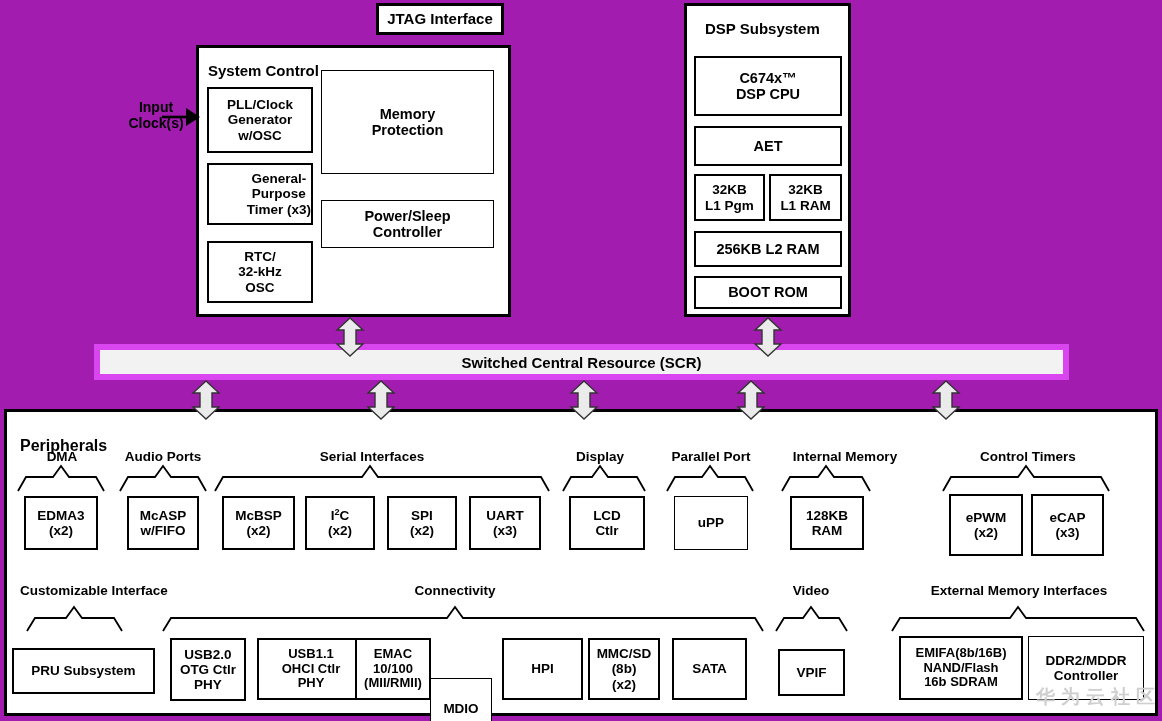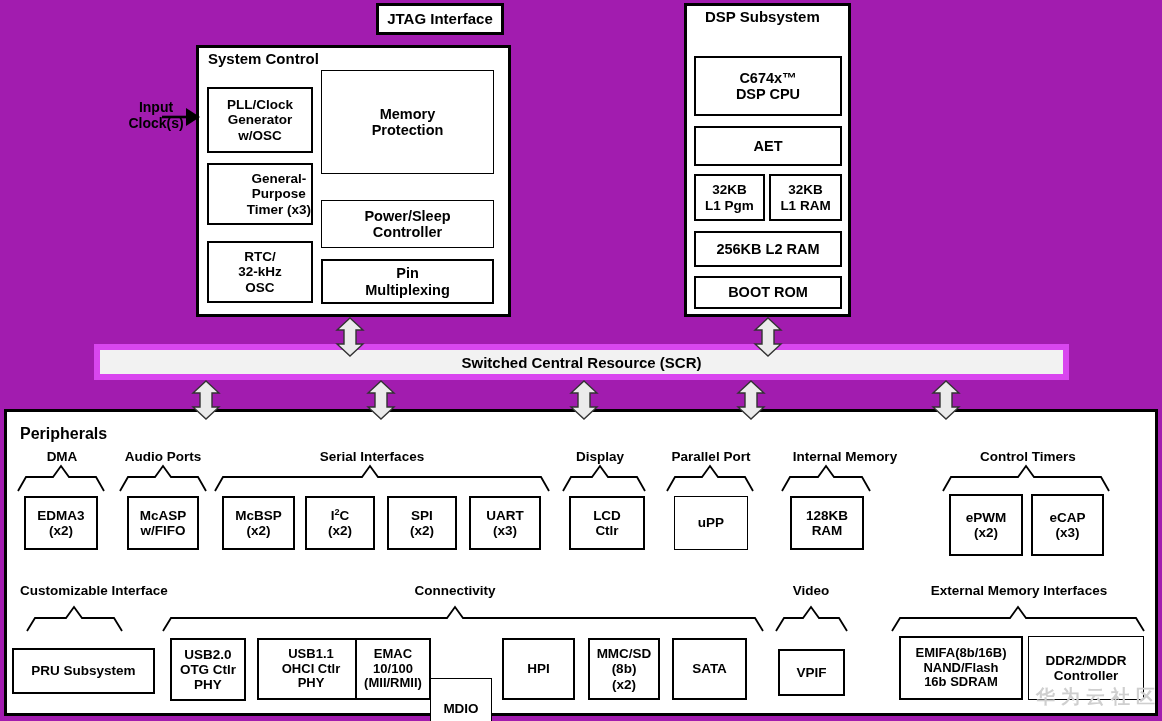--- a/index.html
+++ b/index.html
@@ -8,21 +8,21 @@
 
   
   .box{position:absolute;box-sizing:border-box;background:#fff;border:2px solid #000;
        display:flex;align-items:center;justify-content:center;text-align:center;
        font-weight:bold;color:#000;line-height:1.12;}
   .box.thin{border-width:1px;}
   .box.heavy{border-width:3px;}
 
   
   .frame{position:absolute;box-sizing:border-box;background:#fff;border:3px solid #000;}
-  .frame-title{position:absolute;font-weight:bold;color:#000;}
+  .frame-title{position:absolute;font-weight:bold;color:#000;margin-top:12px;}
 
   
   .scr{position:absolute;box-sizing:border-box;background:#f2f2f2;border:6px solid #d946ef;
        display:flex;align-items:center;justify-content:center;font-weight:bold;color:#000;}
 
   
   .grp-label{position:absolute;font-weight:bold;color:#000;text-align:center;white-space:nowrap;}
 
   
   svg.overlay{position:absolute;left:0;top:0;width:1162px;height:721px;pointer-events:none;}
@@ -70,26 +70,20 @@
   <div class="box thin" style="left:321px;top:70px;width:173px;height:104px;font-size:14.5px;">
     <span>
       <span>Memory</span><br>
       <span>Protection</span>
     </span>
   </div>
   <div class="box thin" style="left:321px;top:200px;width:173px;height:48px;font-size:14.5px;">
     <span>
       <span>Power/Sleep</span><br>
       <span>Controller</span>
-    </span>
-  </div>
-  <div class="box" style="left:321px;top:259px;width:173px;height:45px;font-size:14.5px;">
-    <span>
-      <span>Pin</span><br>
-      <span>Multiplexing</span>
     </span>
   </div>
 
   <div class="frame" style="left:684px;top:3px;width:167px;height:314px;"></div>
   <div class="frame-title" style="left:705px;top:8px;font-size:15px;">DSP Subsystem</div>
 
   <div class="box" style="left:694px;top:56px;width:148px;height:60px;font-size:14.5px;">
     <span>
       <span>C674x™</span><br>
       <span>DSP CPU</span>
@@ -226,21 +220,21 @@
   <div class="box" style="left:355px;top:638px;width:76px;height:62px;font-size:13px;">
     <span>
       <span>EMAC</span><br>
       <span>10/100</span><br>
       <span>(MII/RMII)</span>
     </span>
   </div>
   <div class="box thin" style="left:430px;top:638px;width:62px;height:62px;font-size:13.5px;margin-top:40px;">
     <span>MDIO</span>
   </div>
-  <div class="box" style="left:502px;top:638px;width:73px;height:62px;font-size:13.5px;">
+  <div class="box" style="left:502px;top:638px;width:81px;height:62px;font-size:13.5px;">
     <span>HPI</span>
   </div>
   <div class="box" style="left:588px;top:638px;width:72px;height:62px;font-size:13.5px;">
     <span>
       <span>MMC/SD</span><br>
       <span>(8b)</span><br>
       <span>(x2)</span>
     </span>
   </div>
   <div class="box" style="left:672px;top:638px;width:75px;height:62px;font-size:13.5px;">

